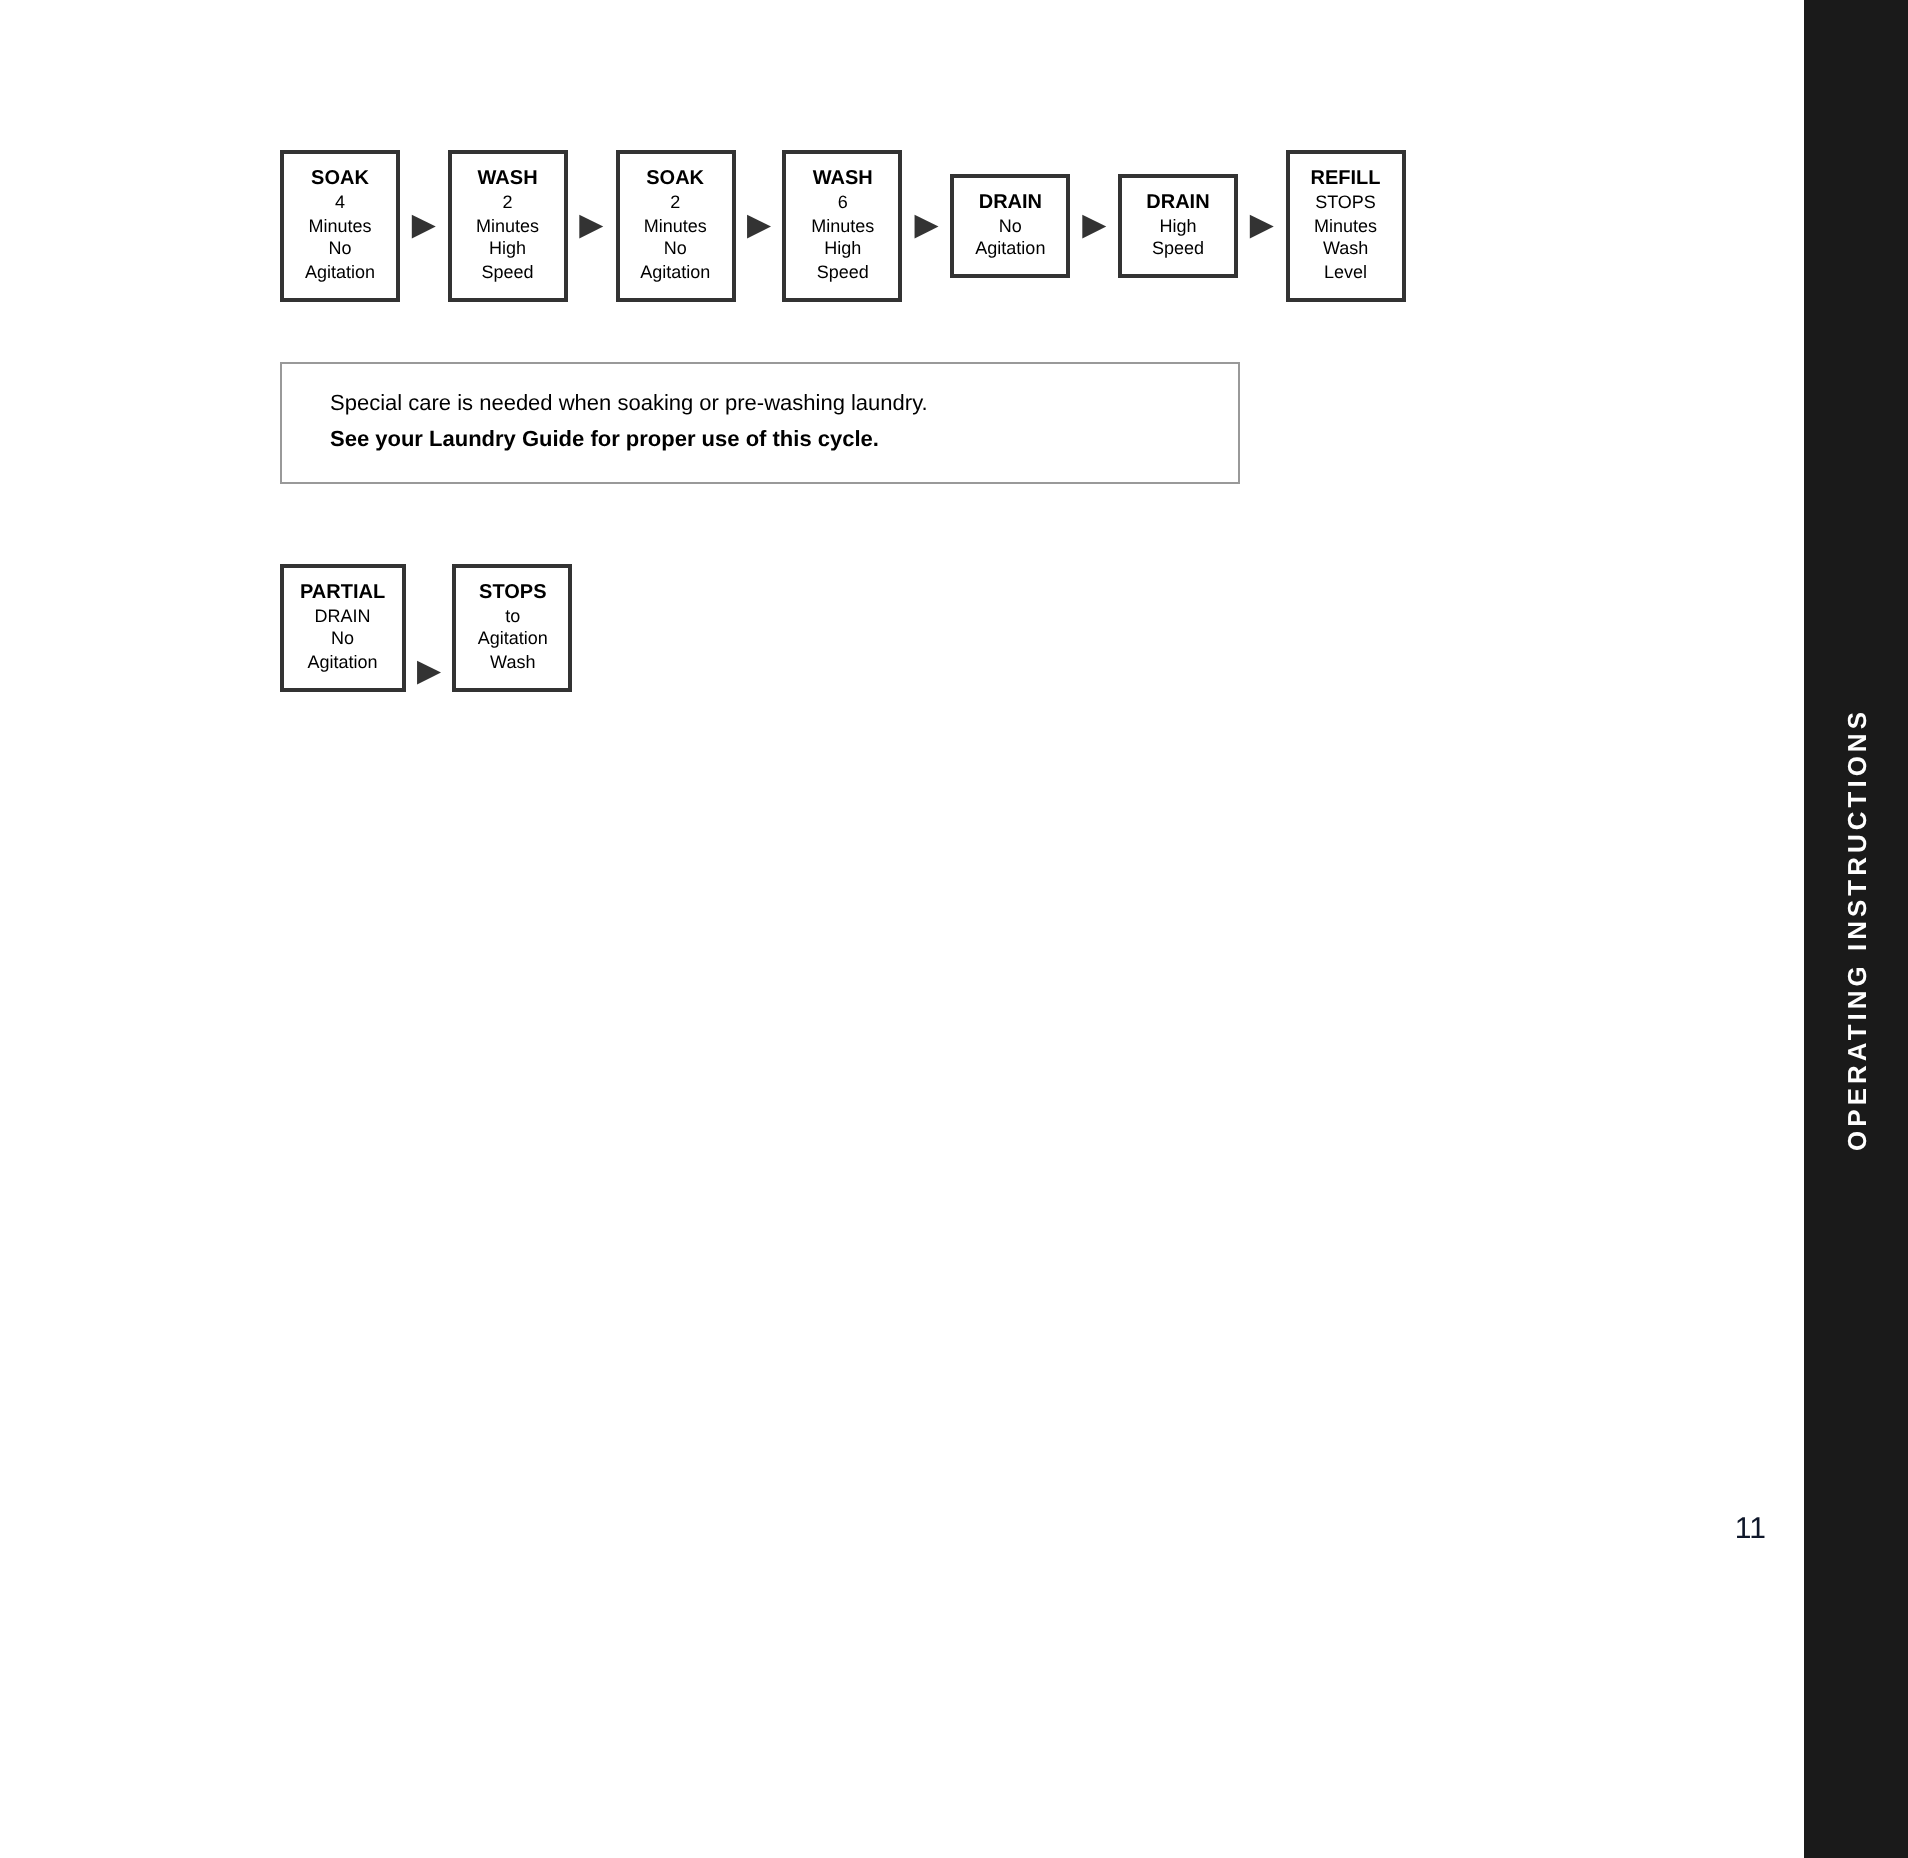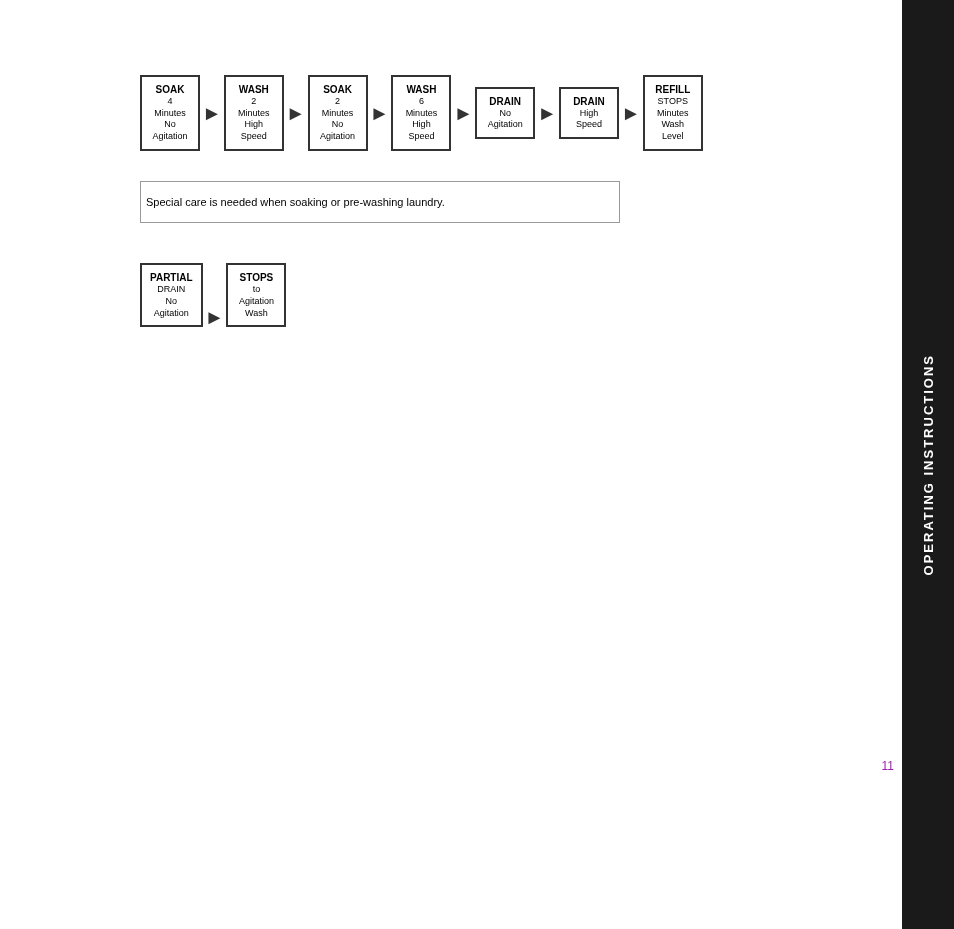--- a/index.html
+++ b/index.html
@@ -88,21 +88,21 @@
     .dbl-arrow {
       font-size: 20px;
       color: #333;
       margin: 0 2px;
       line-height: 1;
     }
 
     
     .info-box {
       border: 1px solid #999;
-      padding: 12px 5px;
+      padding: 12px 24px;
       margin-top: 30px;
       margin-left: 0;
       max-width: 480px;
       font-size: 11px;
       line-height: 1.5;
     }
 
     .info-box .info-normal {
       display: block;
     }
@@ -117,23 +117,23 @@
     .flow-row-2 {
       display: flex;
       align-items: flex-end;
       margin-top: 40px;
     }
 
     
     .page-number {
       position: absolute;
       bottom: 20px;
-      right: 60px;
-      font-size: 12px;
-      color: #a21caf;
+      right: 71px;
+      font-size: 15px;
+      color: #0f172a;
     }
   </style>
 </head>
 <body>
 
 <div class="page-container">
 
   <div class="main-content">
 
     <div class="flow-row">
@@ -199,20 +199,21 @@
         <span class="step-detail">STOPS</span>
         <span class="step-detail">Minutes</span>
         <span class="step-detail">Wash</span>
         <span class="step-detail">Level</span>
       </div>
 
     </div>
 
     <div class="info-box">
       <span class="info-normal">Special care is needed when soaking or pre-washing laundry.</span>
+      <span class="info-bold">See your Laundry Guide for proper use of this cycle.</span>
     </div>
 
     <div class="flow-row-2">
 
       <div class="step-box">
         <span class="step-title">PARTIAL</span>
         <span class="step-detail">DRAIN</span>
         <span class="step-detail">No</span>
         <span class="step-detail">Agitation</span>
       </div>

